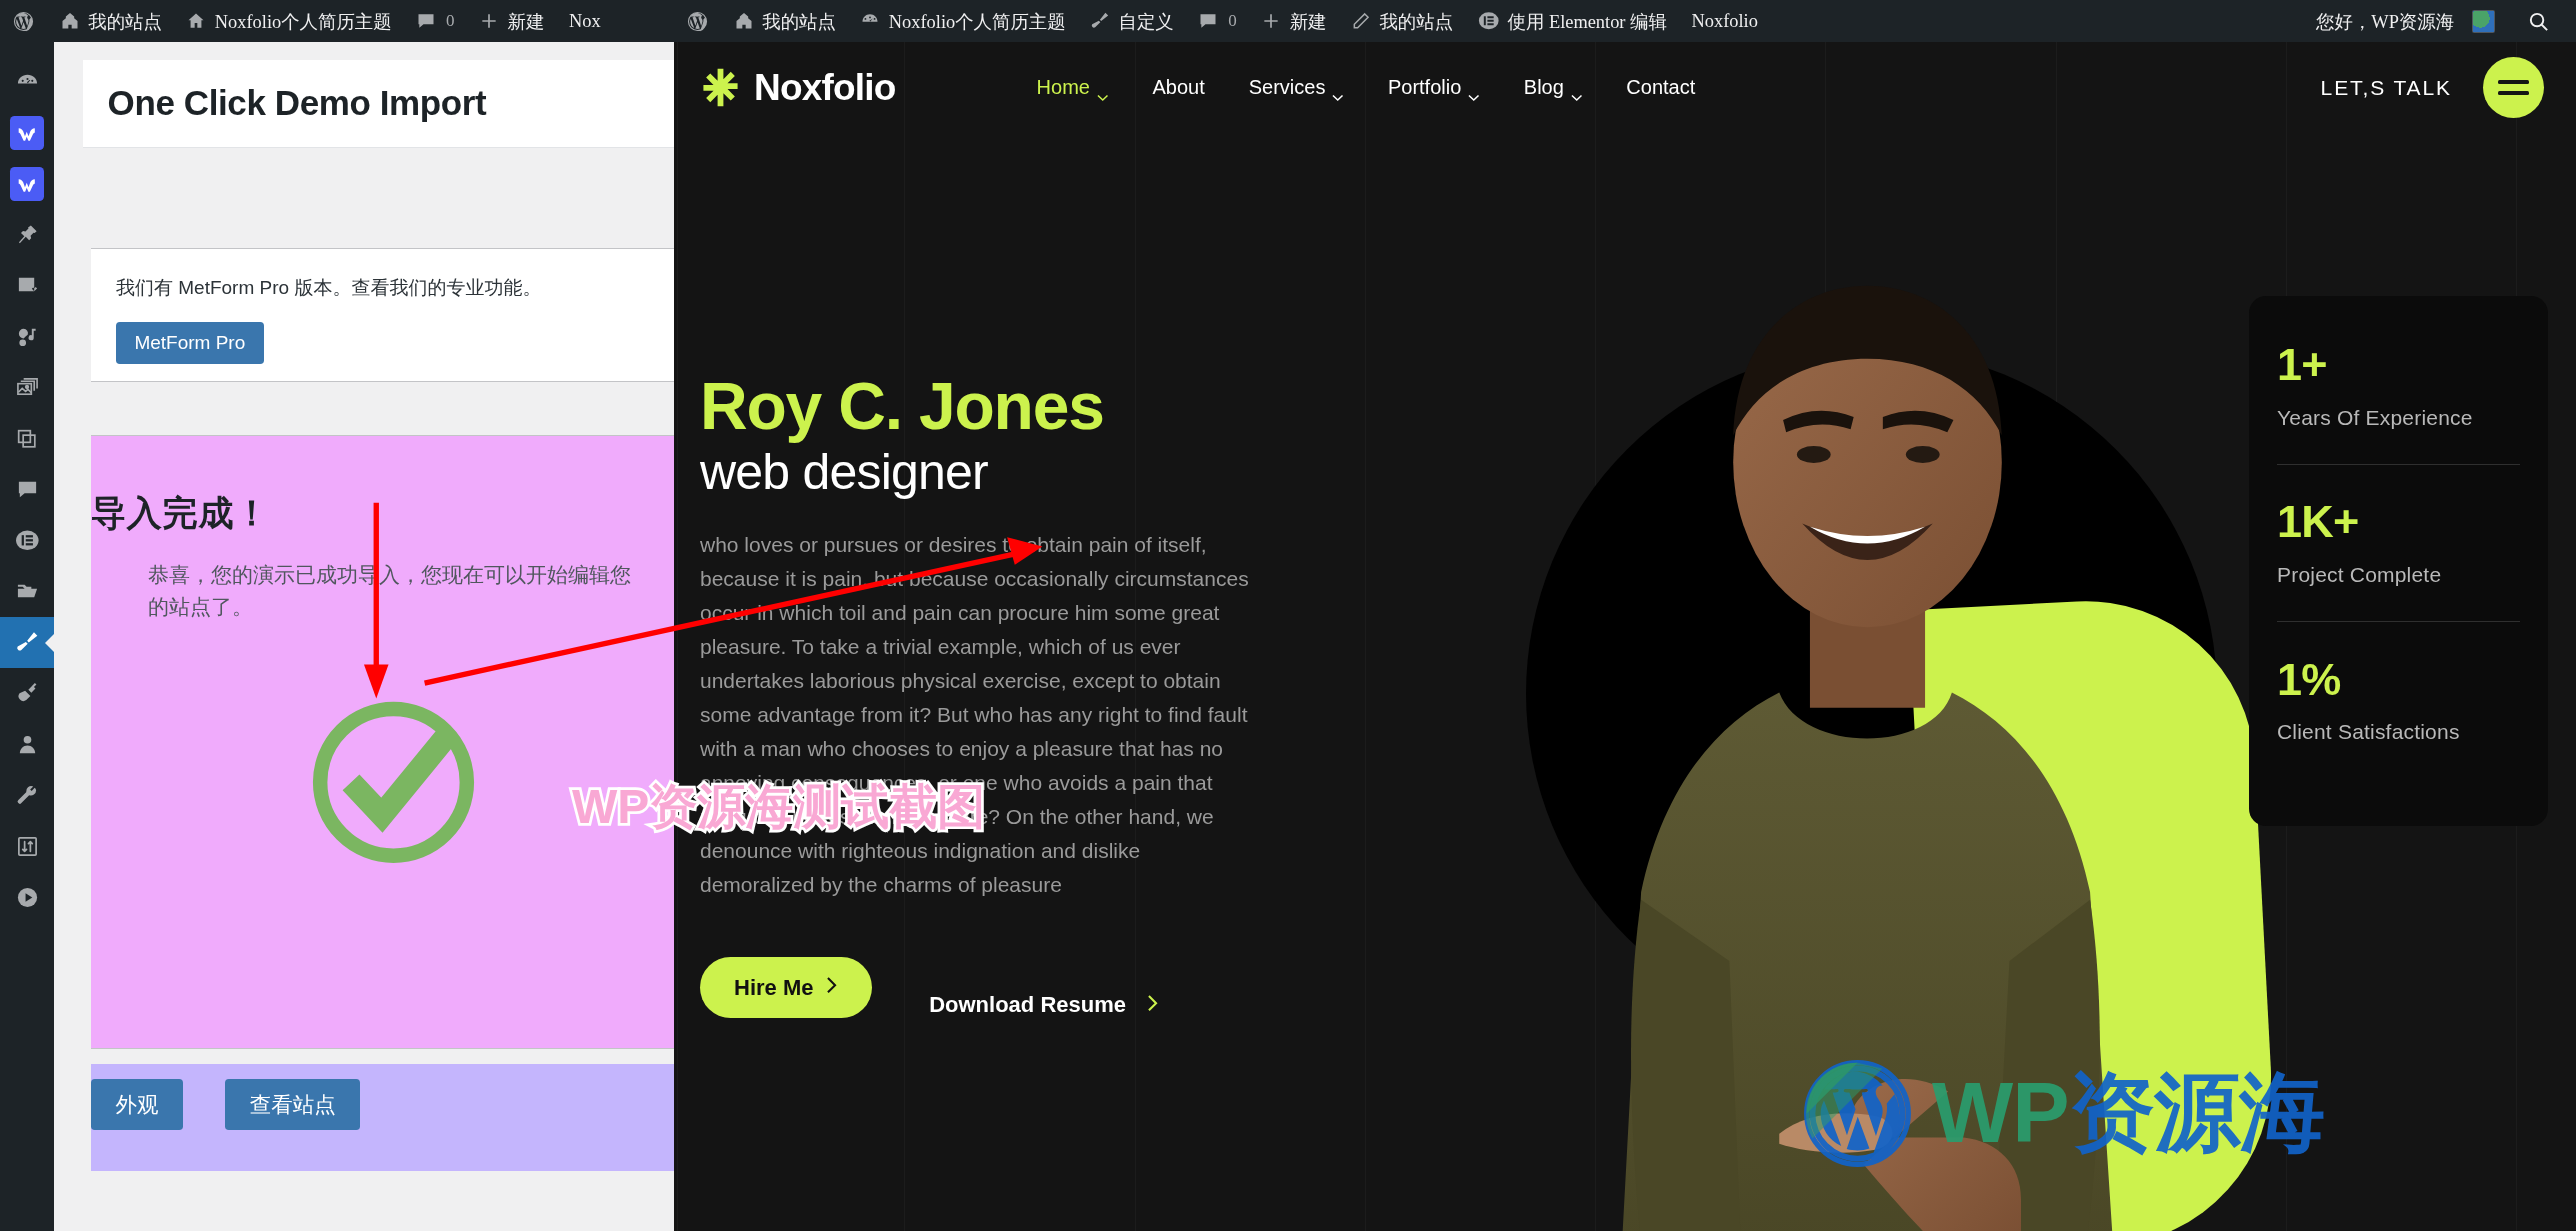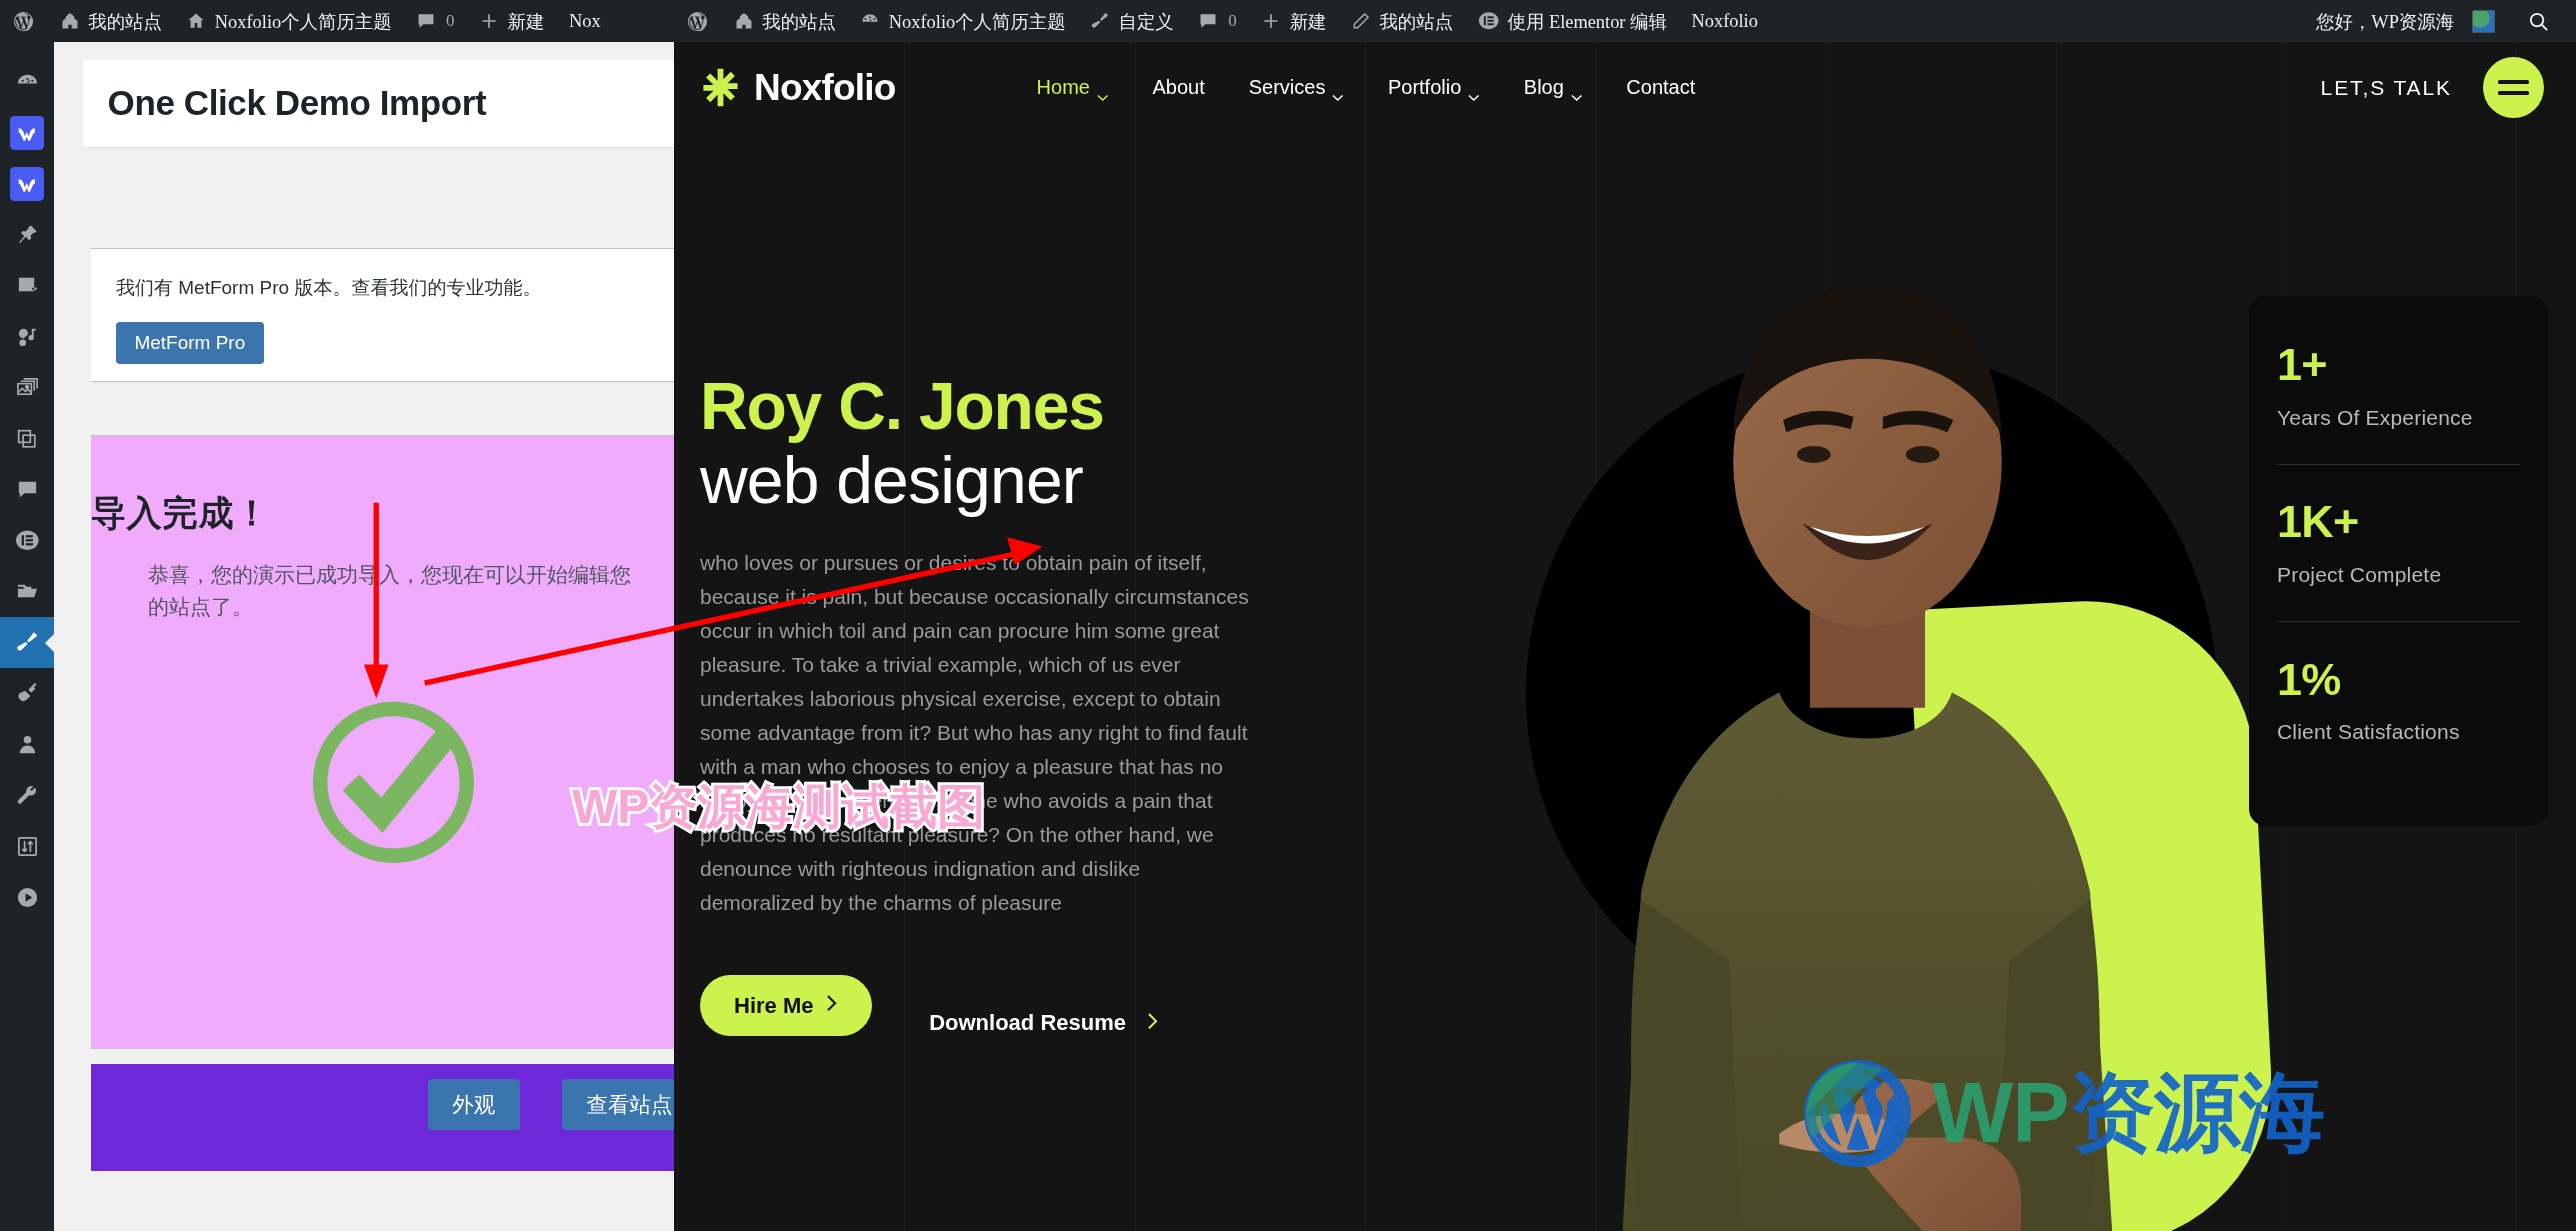--- a/index.html
+++ b/index.html
@@ -90,21 +90,21 @@
                 letter-spacing:0.8px; }
   .done-sub { font-size:21px; color:#50575e; line-height:1.55; margin:21.5px auto 0;
               width:491px; }
   .check-circle {
     width:193px; height:193px; margin:58px auto 0; position:relative;
   }
   .check-circle svg { width:193px; height:193px; display:block; }
 
   .btn-row {
     position:absolute; left:37px; top:1022px; width:606px; height:107px;
-    background:#6d28d9; display:flex; align-items:flex-start; justify-content:flex-end;
+    background:#c4b5fd; display:flex; align-items:flex-start; justify-content:flex-start;
     gap:42px; padding-top:15.4px; border-left:0;
   }
   .wp-btn {
     background:#3a76ad; color:#fff; font-size:21.5px; border:0; border-radius:3.8px;
     padding:10.7px 24.6px; cursor:pointer;
   }
 
   
   .site {
     position:absolute; left:674px; top:42px; width:1902px; height:1189px;
@@ -140,21 +140,21 @@
     gap:7px; cursor:pointer;
   }
   .burger span { display:block; width:31px; height:3.8px; background:#141414; border-radius:1.5px; }
 
   
   .hero { position:absolute; left:0; top:91px; width:1902px; height:1098px; }
   .hero-copy { position:absolute; left:26px; top:223px; width:783px; z-index:4; }
   .hello { color:#7b7b7b; font-size:43px; letter-spacing:0.4px; }
   .h-name { color:#ccf24d; font-size:66px; font-weight:bold; letter-spacing:-1.2px;
             line-height:1.12; margin-top:14px; }
-  .h-role { color:#fff; font-size:66px; line-height:1.12; letter-spacing:-0.8px;
+  .h-role { color:#fff; font-size:50px; line-height:1.12; letter-spacing:-0.8px;
             font-weight:400; }
   .h-desc { color:#9a9a9a; font-size:21px; line-height:1.62; margin-top:28px; width:560px; }
   .cta-row { display:flex; align-items:flex-end; gap:57px; margin-top:55px; }
   .hire {
     background:#ccf24d; color:#111; font-size:22px; font-weight:bold; border:0;
     border-radius:31px; padding:17.7px 34px; display:flex; align-items:center; gap:10.7px;
     cursor:pointer;
   }
   .dl {
     color:#fff; font-size:22px; font-weight:bold; display:flex; align-items:center;

